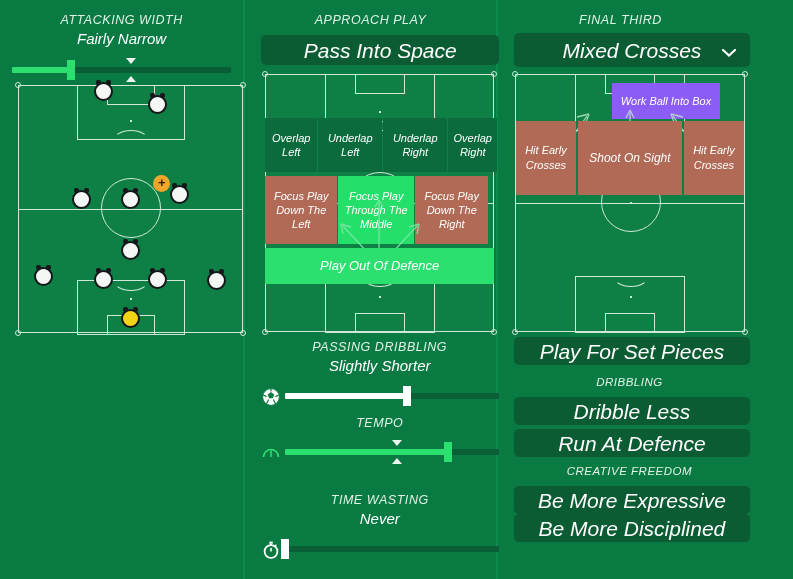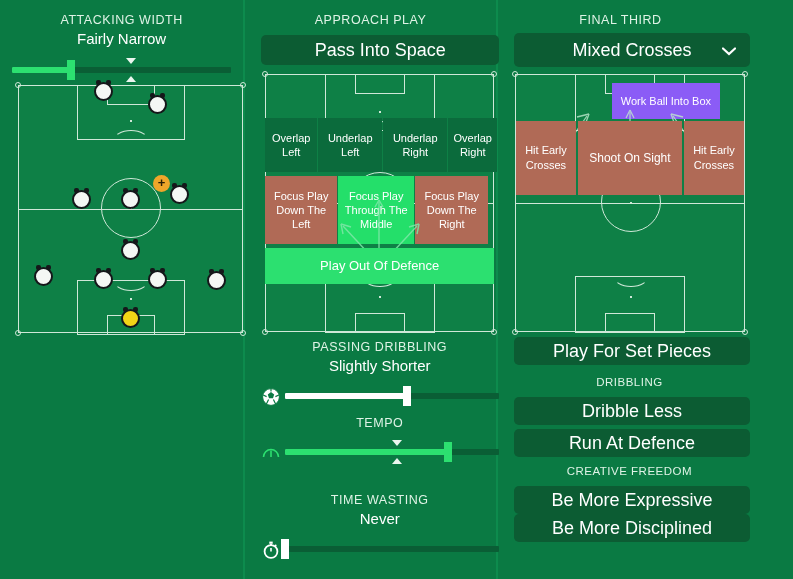--- a/index.html
+++ b/index.html
@@ -2,21 +2,21 @@
 <html><head>
 <meta charset="utf-8">
 <style>
   * { box-sizing: border-box; margin: 0; padding: 0; }
   html, body {
     width: 793px; height: 579px;
     background: #0a7a43;
     font-family: "Liberation Sans", sans-serif;
     overflow: hidden;
   }
-  .root { position: relative; width: 743px; height: 579px; display: flex; }
+  .root { position: relative; width: 743px; height: 579px; display: flex; font-style: italic; }
 
   .col { position: relative; height: 579px; }
   .col-left   { width: 261px; }
   .col-mid    { width: 269px; }
   .col-right  { width: 263px; }
   .divider {
     width: 2px; height: 579px; background: #0d8b4d; flex: 0 0 2px;
   }
 
   .sec-title {
@@ -83,21 +83,21 @@
   .player.gk { background: #f2d417; }
   .marker-add {
     position: absolute; width: 17px; height: 17px; border-radius: 50%;
     background: #efa62a; color: #2a1e06; font-size: 13px; font-weight: bold;
     line-height: 16px; text-align: center;
   }
 
   
   .pill {
     background: #0c5c33; color: #ffffff; border-radius: 5px;
-    font-size: 18px; text-align: center; line-height: 1;
+    font-size: 21px; text-align: center; line-height: 1;
     display: flex; align-items: center; justify-content: center;
     position: relative;
   }
   .chev { position: absolute; right: 14px; top: 50%; transform: translateY(-50%); }
 
   
   .cell {
     position: absolute; display: flex; flex-direction: column;
     align-items: center; justify-content: center; text-align: center;
     color: #ffffff; font-size: 11px; line-height: 14px;

